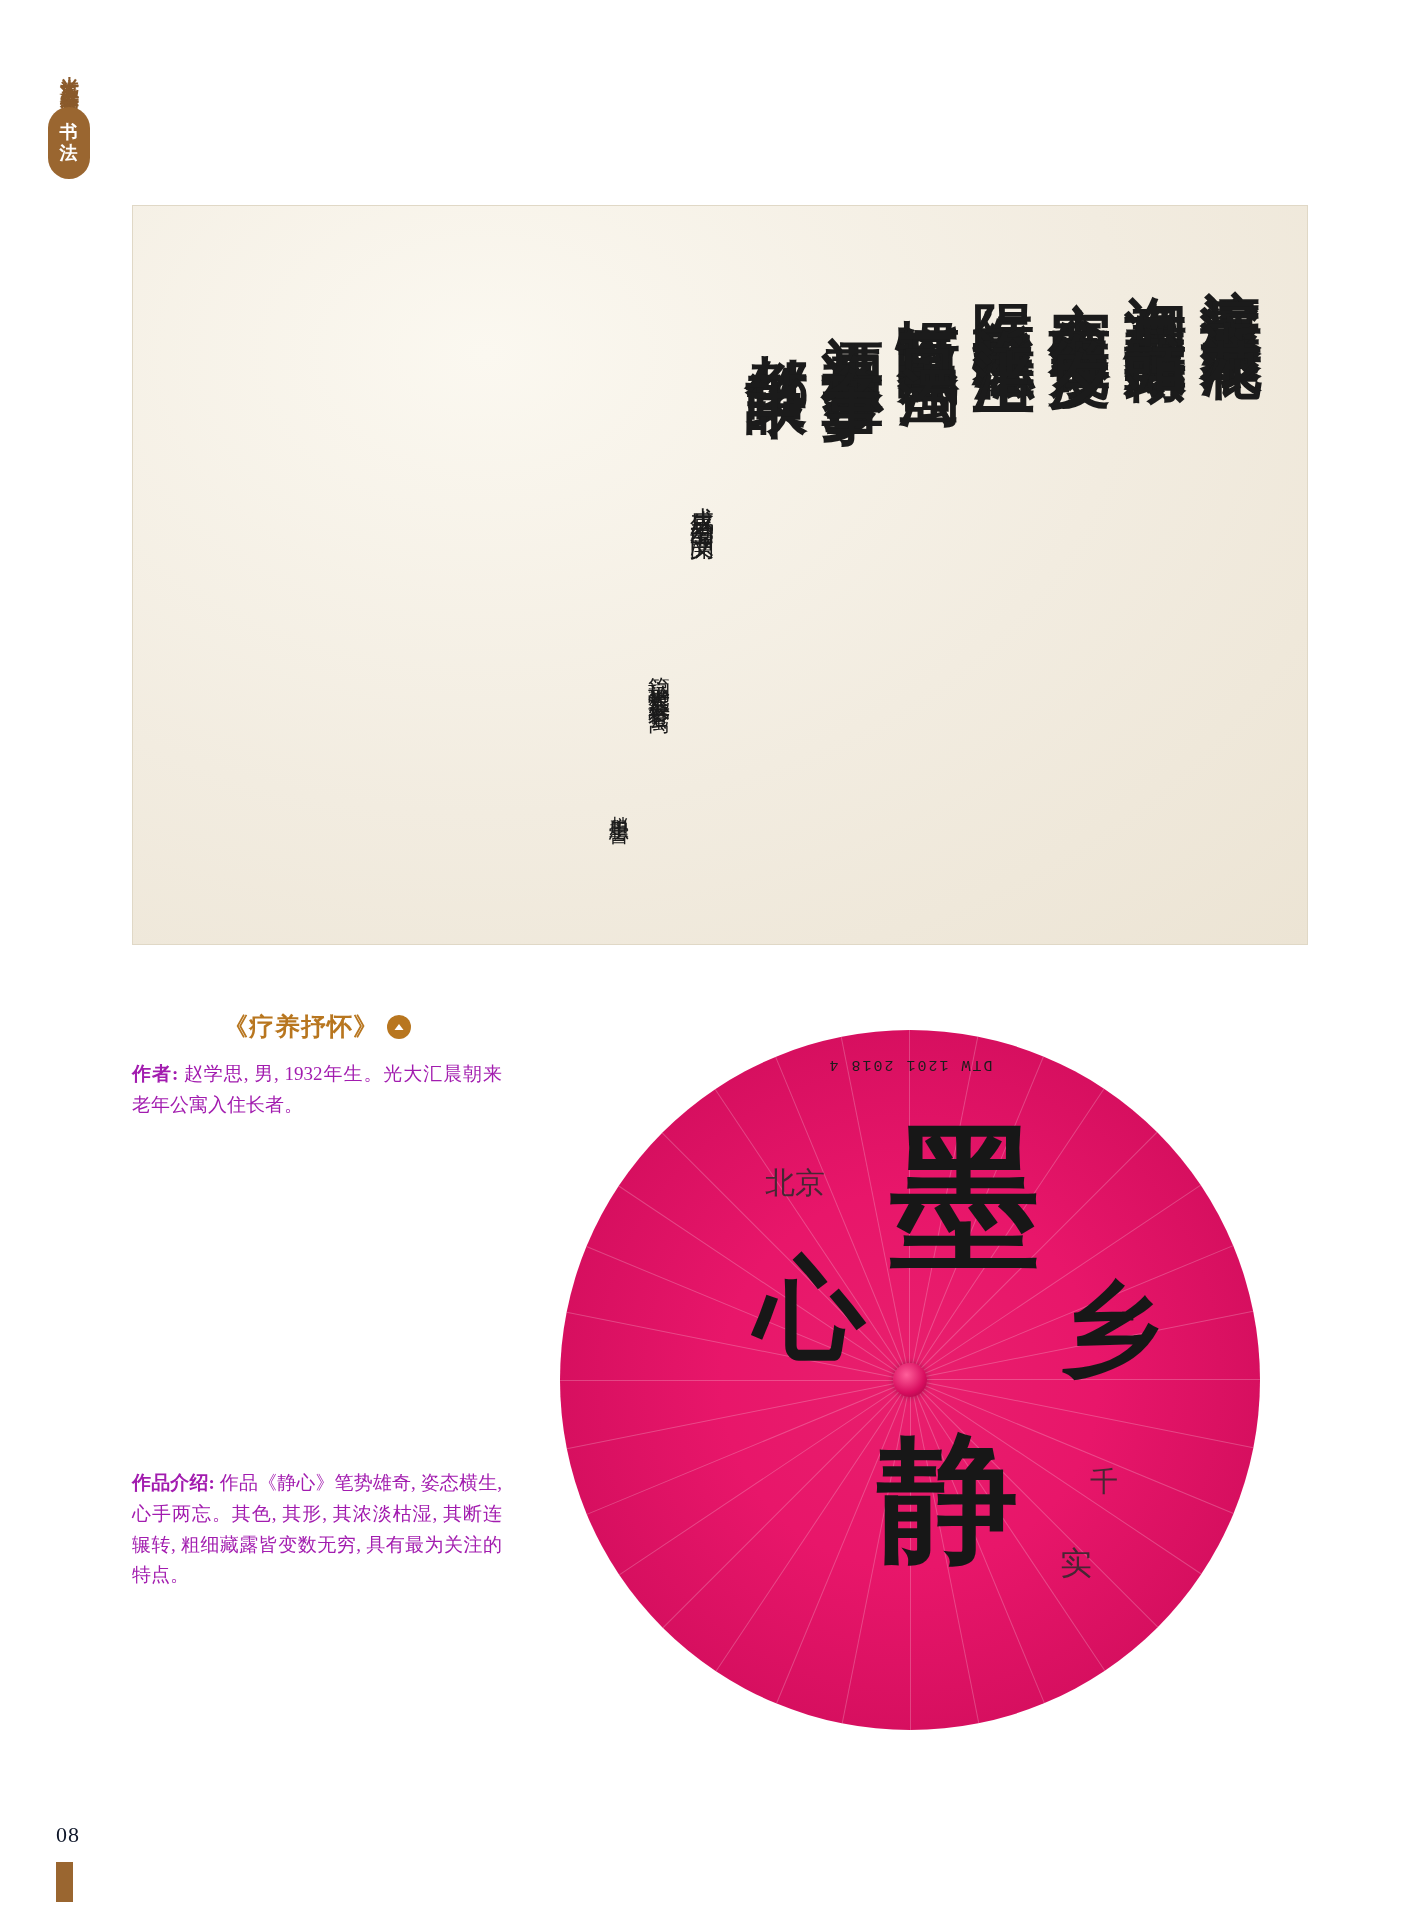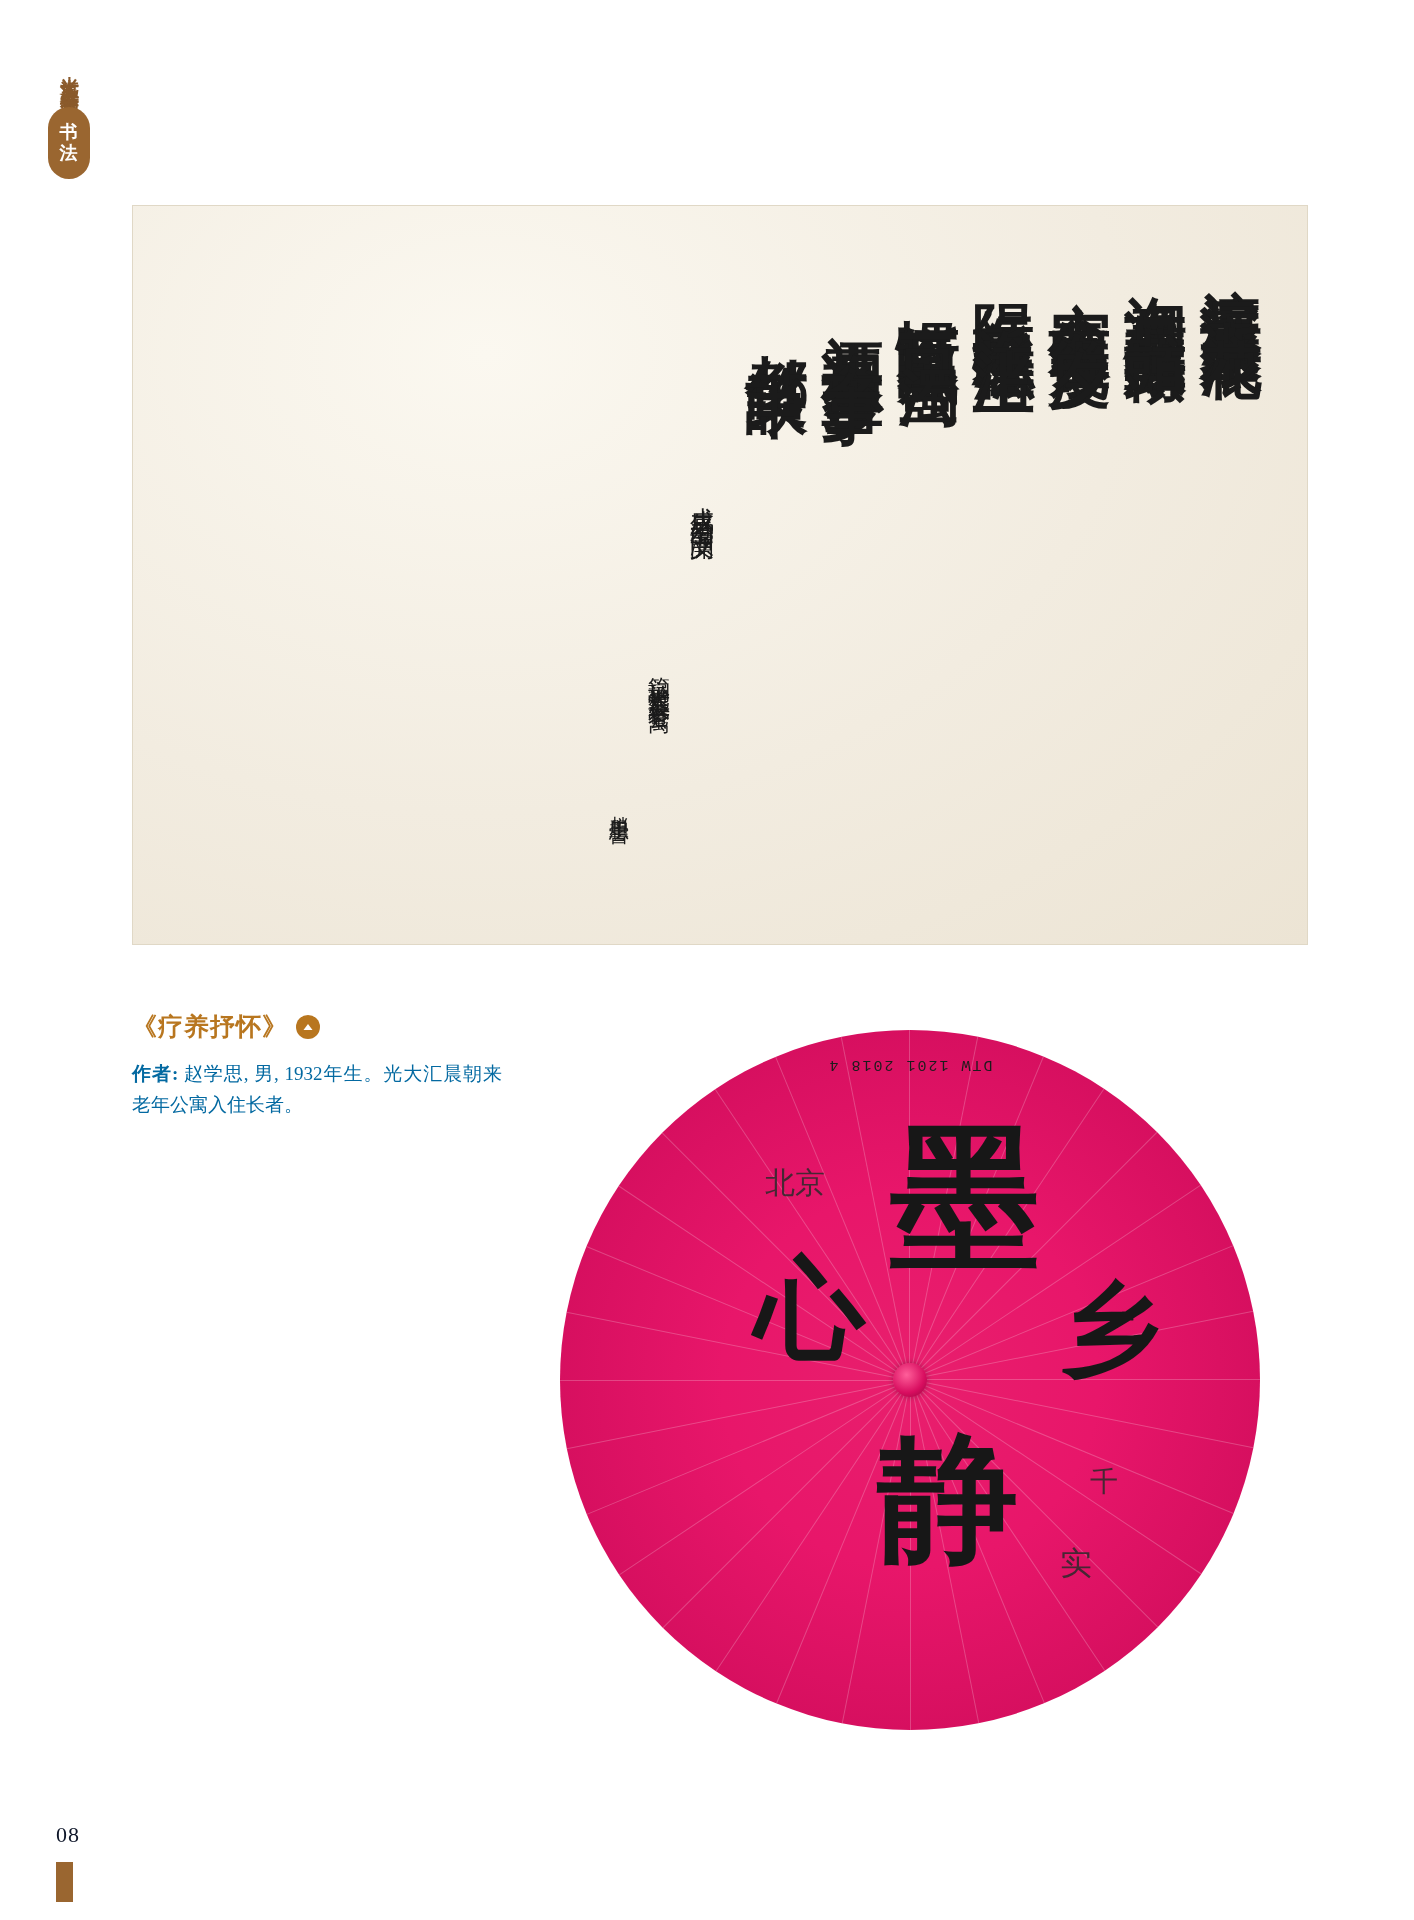--- a/index.html
+++ b/index.html
@@ -133,20 +133,21 @@
     width: 370px;
   }
   .caption.first { top: 1010px; }
   .caption.second { top: 1468px; }
 
   .caption-head {
     display: flex;
     align-items: center;
     gap: 8px;
     margin-bottom: 16px;
+    justify-content: center;
   }
   .caption-title {
     font-size: 25px;
     font-weight: bold;
     color: #b8761f;
     font-family: "Liberation Serif", serif;
     letter-spacing: 1px;
   }
   .marker {
     width: 24px;
@@ -155,21 +156,21 @@
     background: #b8761f;
     display: inline-flex;
     align-items: center;
     justify-content: center;
   }
   .marker svg { display: block; }
 
   .caption-row {
     font-size: 19px;
     line-height: 1.62;
-    color: #0369a1;
+    color: #a21caf;
     font-family: "Liberation Serif", serif;
     text-align: justify;
     margin-bottom: 2px;
   }
   .caption-row b {
     font-weight: bold;
   }
 
   
   .umbrella-wrap {
@@ -300,20 +301,24 @@
         </svg>
     </span>
   </div>
   <div class="caption-row">
     <b>作者:</b>
     <span>赵学思, 男, 1932年生。光大汇晨朝来老年公寓入住长者。</span>
   </div>
 </div>
 
 <div class="caption second">
+  <div class="caption-row">
+    <b>作品介绍:</b>
+    <span>作品《静心》笔势雄奇, 姿态横生, 心手两忘。其色, 其形, 其浓淡枯湿, 其断连辗转, 粗细藏露皆变数无穷, 具有最为关注的特点。</span>
+  </div>
 </div>
 
 <div class="umbrella-wrap">
   <div class="umbrella">
     <div class="ribs" id="ribs">
         <div class="rib" style="transform: rotate(0deg);"></div>
         <div class="rib" style="transform: rotate(11.25deg);"></div>
         <div class="rib" style="transform: rotate(22.5deg);"></div>
         <div class="rib" style="transform: rotate(33.75deg);"></div>
         <div class="rib" style="transform: rotate(45deg);"></div>

